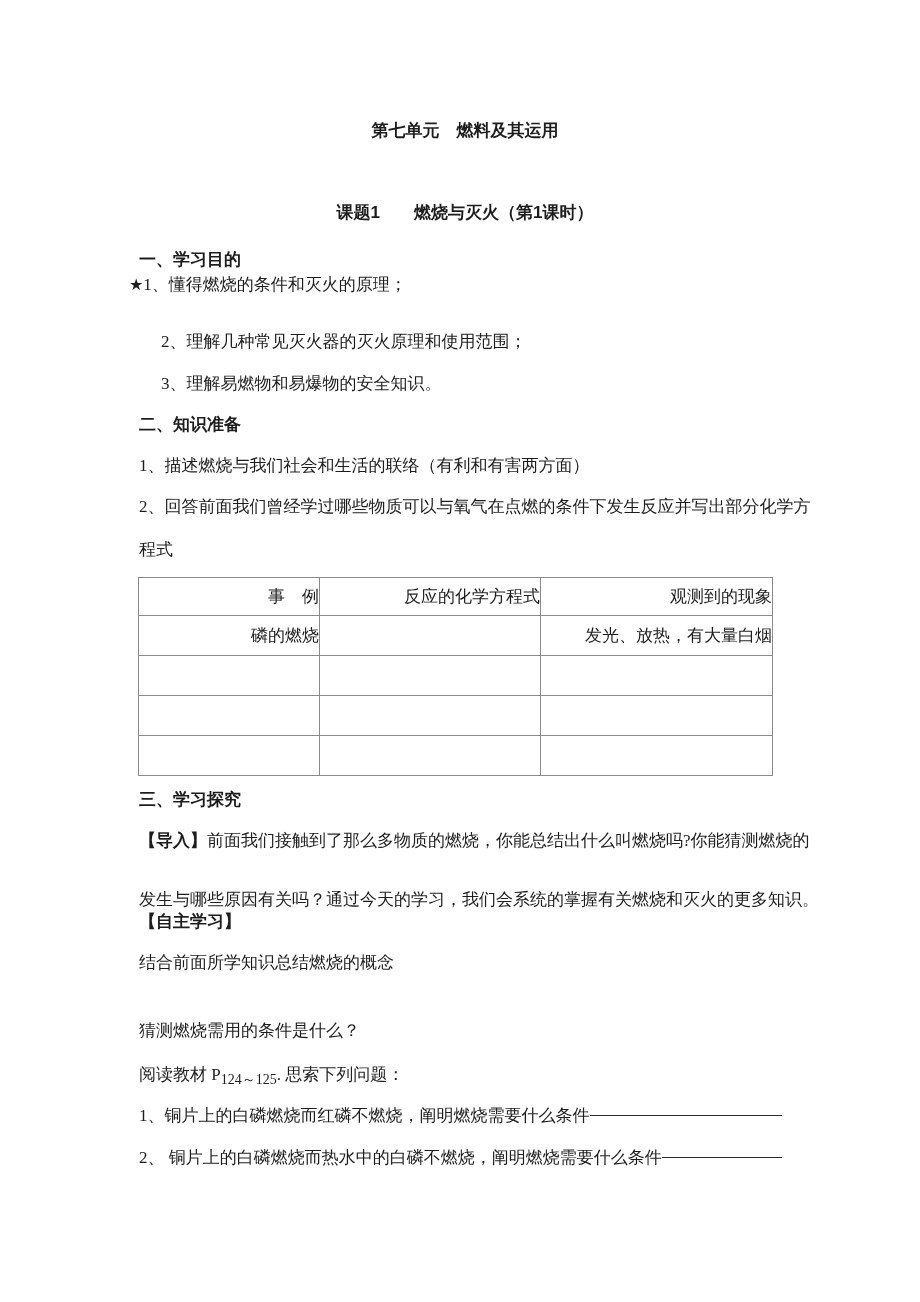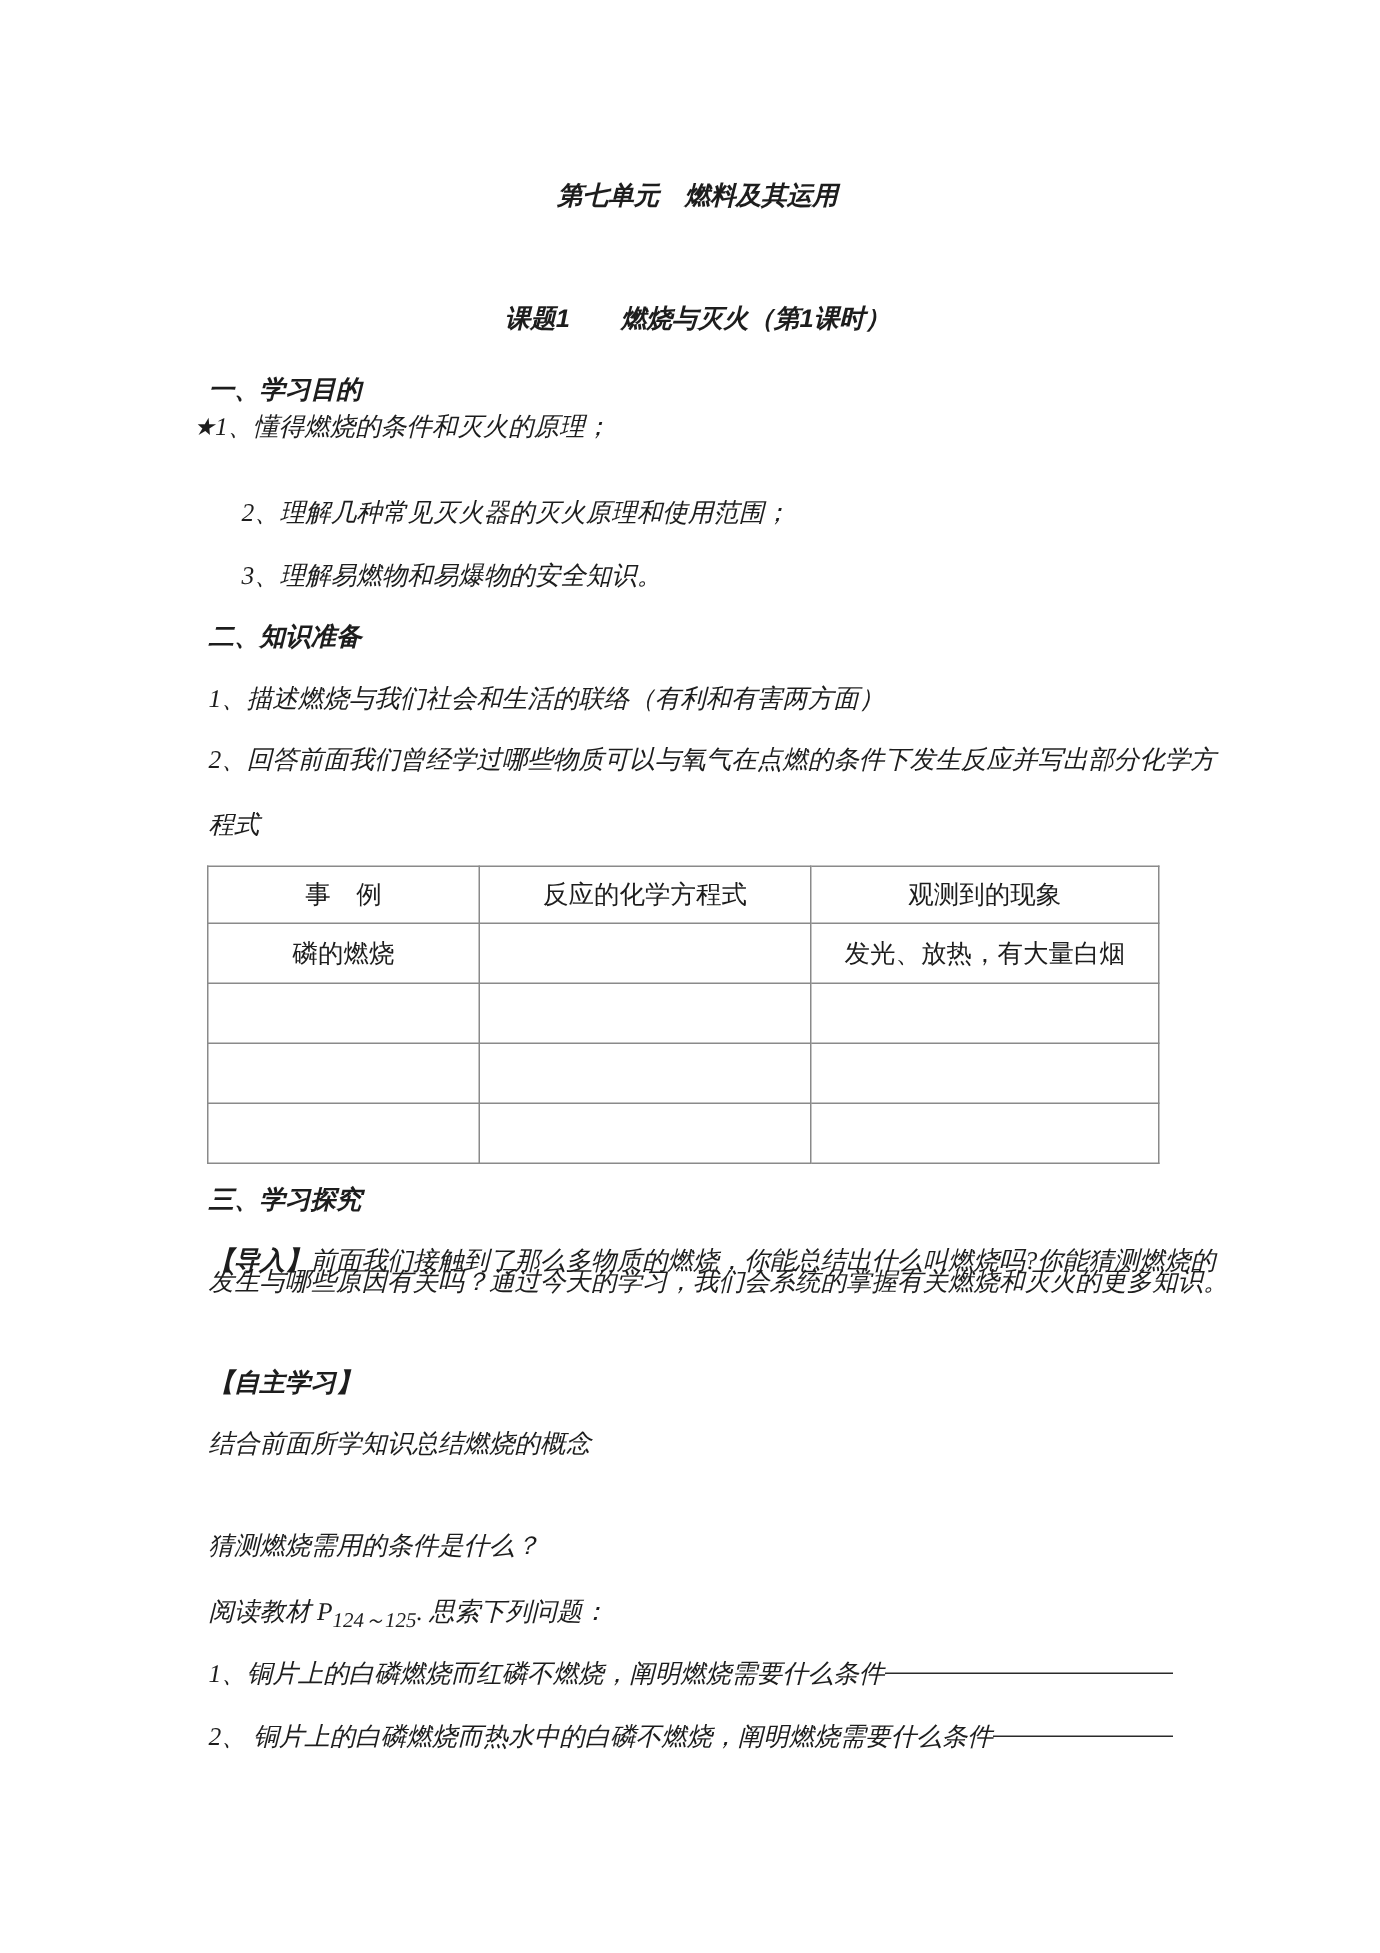--- a/index.html
+++ b/index.html
@@ -10,21 +10,20 @@
     background: #ffffff;
     font-family: "Liberation Serif", "DejaVu Serif", serif;
     font-size: 17px;
     color: #1d1d1d;
     overflow: hidden;
   }
   .line {
     position: absolute;
     line-height: 21px;
     white-space: pre;
-    font-style: italic;
   }
   .hei {
     font-family: "Liberation Sans", "DejaVu Sans", sans-serif;
     font-weight: bold;
   }
   .center {
     left: 140px;
     width: 650px;
     text-align: center;
   }
@@ -47,21 +46,21 @@
   table.doc {
     position: absolute;
     left: 138px;
     top: 577px;
     width: 634px;
     border-collapse: collapse;
     table-layout: fixed;
   }
   table.doc th, table.doc td {
     border: 1.5px solid #8a8a8a;
-    text-align: center;
+    text-align: right;
     vertical-align: middle;
     font-weight: normal;
     font-size: 17px;
     padding: 0;
     white-space: pre;
     overflow: hidden;
   }
   table.doc thead tr { height: 38px; }
   table.doc tbody tr { height: 40px; padding-left: 24px; }
   sub.pg {
@@ -120,21 +119,21 @@
         <td></td>
         <td></td>
         <td></td>
       </tr>
     </tbody>
   </table>
 
   <div class="line hei" style="top:789px; left:139px">三、学习探究</div>
 
   <div class="line" style="top:830px; left:139px"><span class="hei">【导入】</span><span>前面我们接触到了那么多物质的燃烧，你能总结出什么叫燃烧吗?你能猜测燃烧的</span></div>
-  <div class="line" style="top:844px; left:139px">发生与哪些原因有关吗？通过今天的学习，我们会系统的掌握有关燃烧和灭火的更多知识。</div>
+  <div class="line" style="top:889px; left:139px">发生与哪些原因有关吗？通过今天的学习，我们会系统的掌握有关燃烧和灭火的更多知识。</div>
 
   <div class="line hei" style="top:911px; left:139px">【自主学习】</div>
 
   <div class="line" style="top:952px; left:139px">结合前面所学知识总结燃烧的概念</div>
   <div class="line" style="top:1020px; left:139px">猜测燃烧需用的条件是什么？</div>
 
   <div class="line" style="top:1064px; left:139px"><span>阅读教材 P</span><sub class="pg">124～125</sub><span>. 思索下列问题：</span></div>
 
   <div class="line q" style="top:1105px; left:139px">
     <span class="qtext">1、铜片上的白磷燃烧而红磷不燃烧，阐明燃烧需要什么条件</span>

